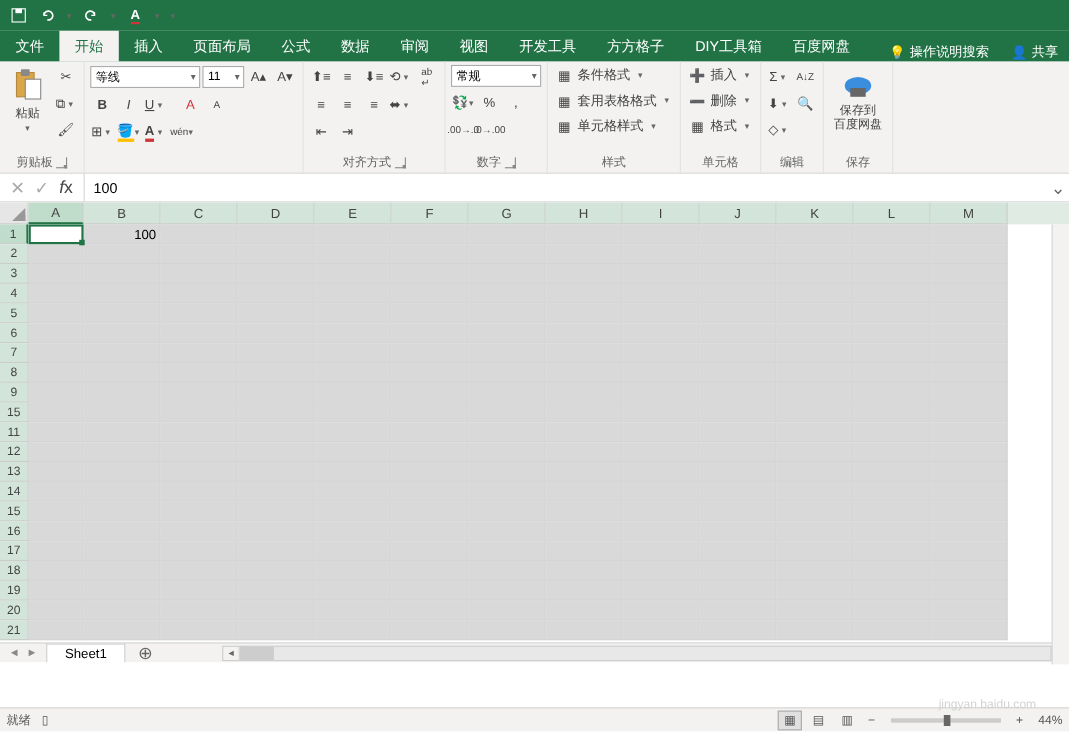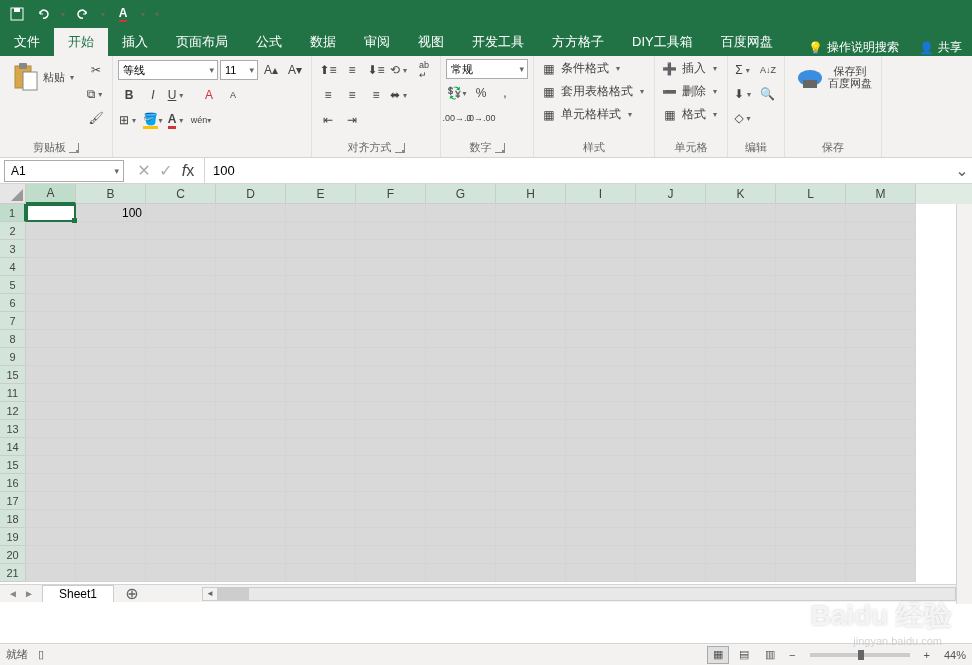--- a/index.html
+++ b/index.html
@@ -23,21 +23,21 @@
 .share { display:flex; align-items:center; gap:4px; padding:0 10px; font-size:12px; }
 
 
 .ribbon { height:102px; background:#f3f2f1; border-bottom:1px solid #d4d4d4; display:flex; }
 .group { border-right:1px solid #e1e1e1; display:flex; flex-direction:column; padding:3px 5px 0; }
 .group-body { flex:1; display:flex; align-items:flex-start; gap:4px; }
 .group-label { font-size:11px; color:#666; text-align:center; padding:2px 0; display:flex; justify-content:center; align-items:center; gap:3px; }
 .launcher { width:10px; height:10px; border:1px solid #888; border-top:none; border-left:none; position:relative; cursor:pointer; }
 .launcher::after { content:""; position:absolute; right:-1px; bottom:-1px; width:3px; height:3px; background:#888; }
 
-.big-btn { display:flex; flex-direction:row; align-items:center; gap:2px; padding:2px 4px; cursor:pointer; font-size:11px; color:#444; }
+.big-btn { display:flex; flex-direction:column; align-items:center; gap:2px; padding:2px 4px; cursor:pointer; font-size:11px; color:#444; }
 .big-icon { width:32px; height:32px; display:flex; align-items:center; justify-content:center; }
 .col { display:flex; flex-direction:column; gap:2px; }
 .row { display:flex; gap:2px; align-items:center; }
 .small-btn { width:22px; height:22px; display:flex; align-items:center; justify-content:center; cursor:pointer; font-size:12px; color:#444; border:1px solid transparent; }
 .select { height:20px; border:1px solid #ababab; background:#fff; font-size:11px; padding:0 14px 0 4px; position:relative; cursor:pointer; display:flex; align-items:center; }
 .select::after { content:"▾"; position:absolute; right:3px; font-size:9px; color:#666; }
 .dd { width:10px; font-size:8px; color:#666; cursor:pointer; display:inline-flex; align-items:center; justify-content:center; }
 
 .menu-item { display:flex; align-items:center; gap:4px; font-size:12px; color:#444; padding:1px 2px; cursor:pointer; white-space:nowrap; }
 .menu-icon { width:16px; height:16px; display:flex; align-items:center; justify-content:center; }
@@ -354,21 +354,20 @@
       </div>
     </div>
     <div class="group-label">
         <span>保存</span>
       </div>
   </div>
 
 </div>
 
 <div class="formulabar">
-  <div class="namebox">A1</div>
   <div class="fb-btns">
     <div class="fb-btn">✕</div>
     <div class="fb-btn">✓</div>
     <div class="fb-btn" style="color:#444"><i>f</i>x</div>
   </div>
   <div class="formula-input">100</div>
   <div class="fb-expand">⌄</div>
 </div>
 
 <div class="grid-wrap">
@@ -767,15 +766,14 @@
   </div>
 </div>
 
 <div class="watermark">
   <svg width="30" height="30" viewBox="0 0 30 30">
       <circle cx="8" cy="8" r="4" fill="rgba(255,255,255,0.7)"></circle>
       <circle cx="20" cy="6" r="4" fill="rgba(255,255,255,0.7)"></circle>
       <ellipse cx="10" cy="20" rx="5" ry="7" fill="rgba(255,255,255,0.7)"></ellipse>
       <ellipse cx="22" cy="20" rx="5" ry="7" fill="rgba(255,255,255,0.7)"></ellipse>
     </svg>
-  <span>Baidu 经验</span>
 </div>
 <div class="watermark-sub">jingyan.baidu.com</div>
 
 </body></html>

